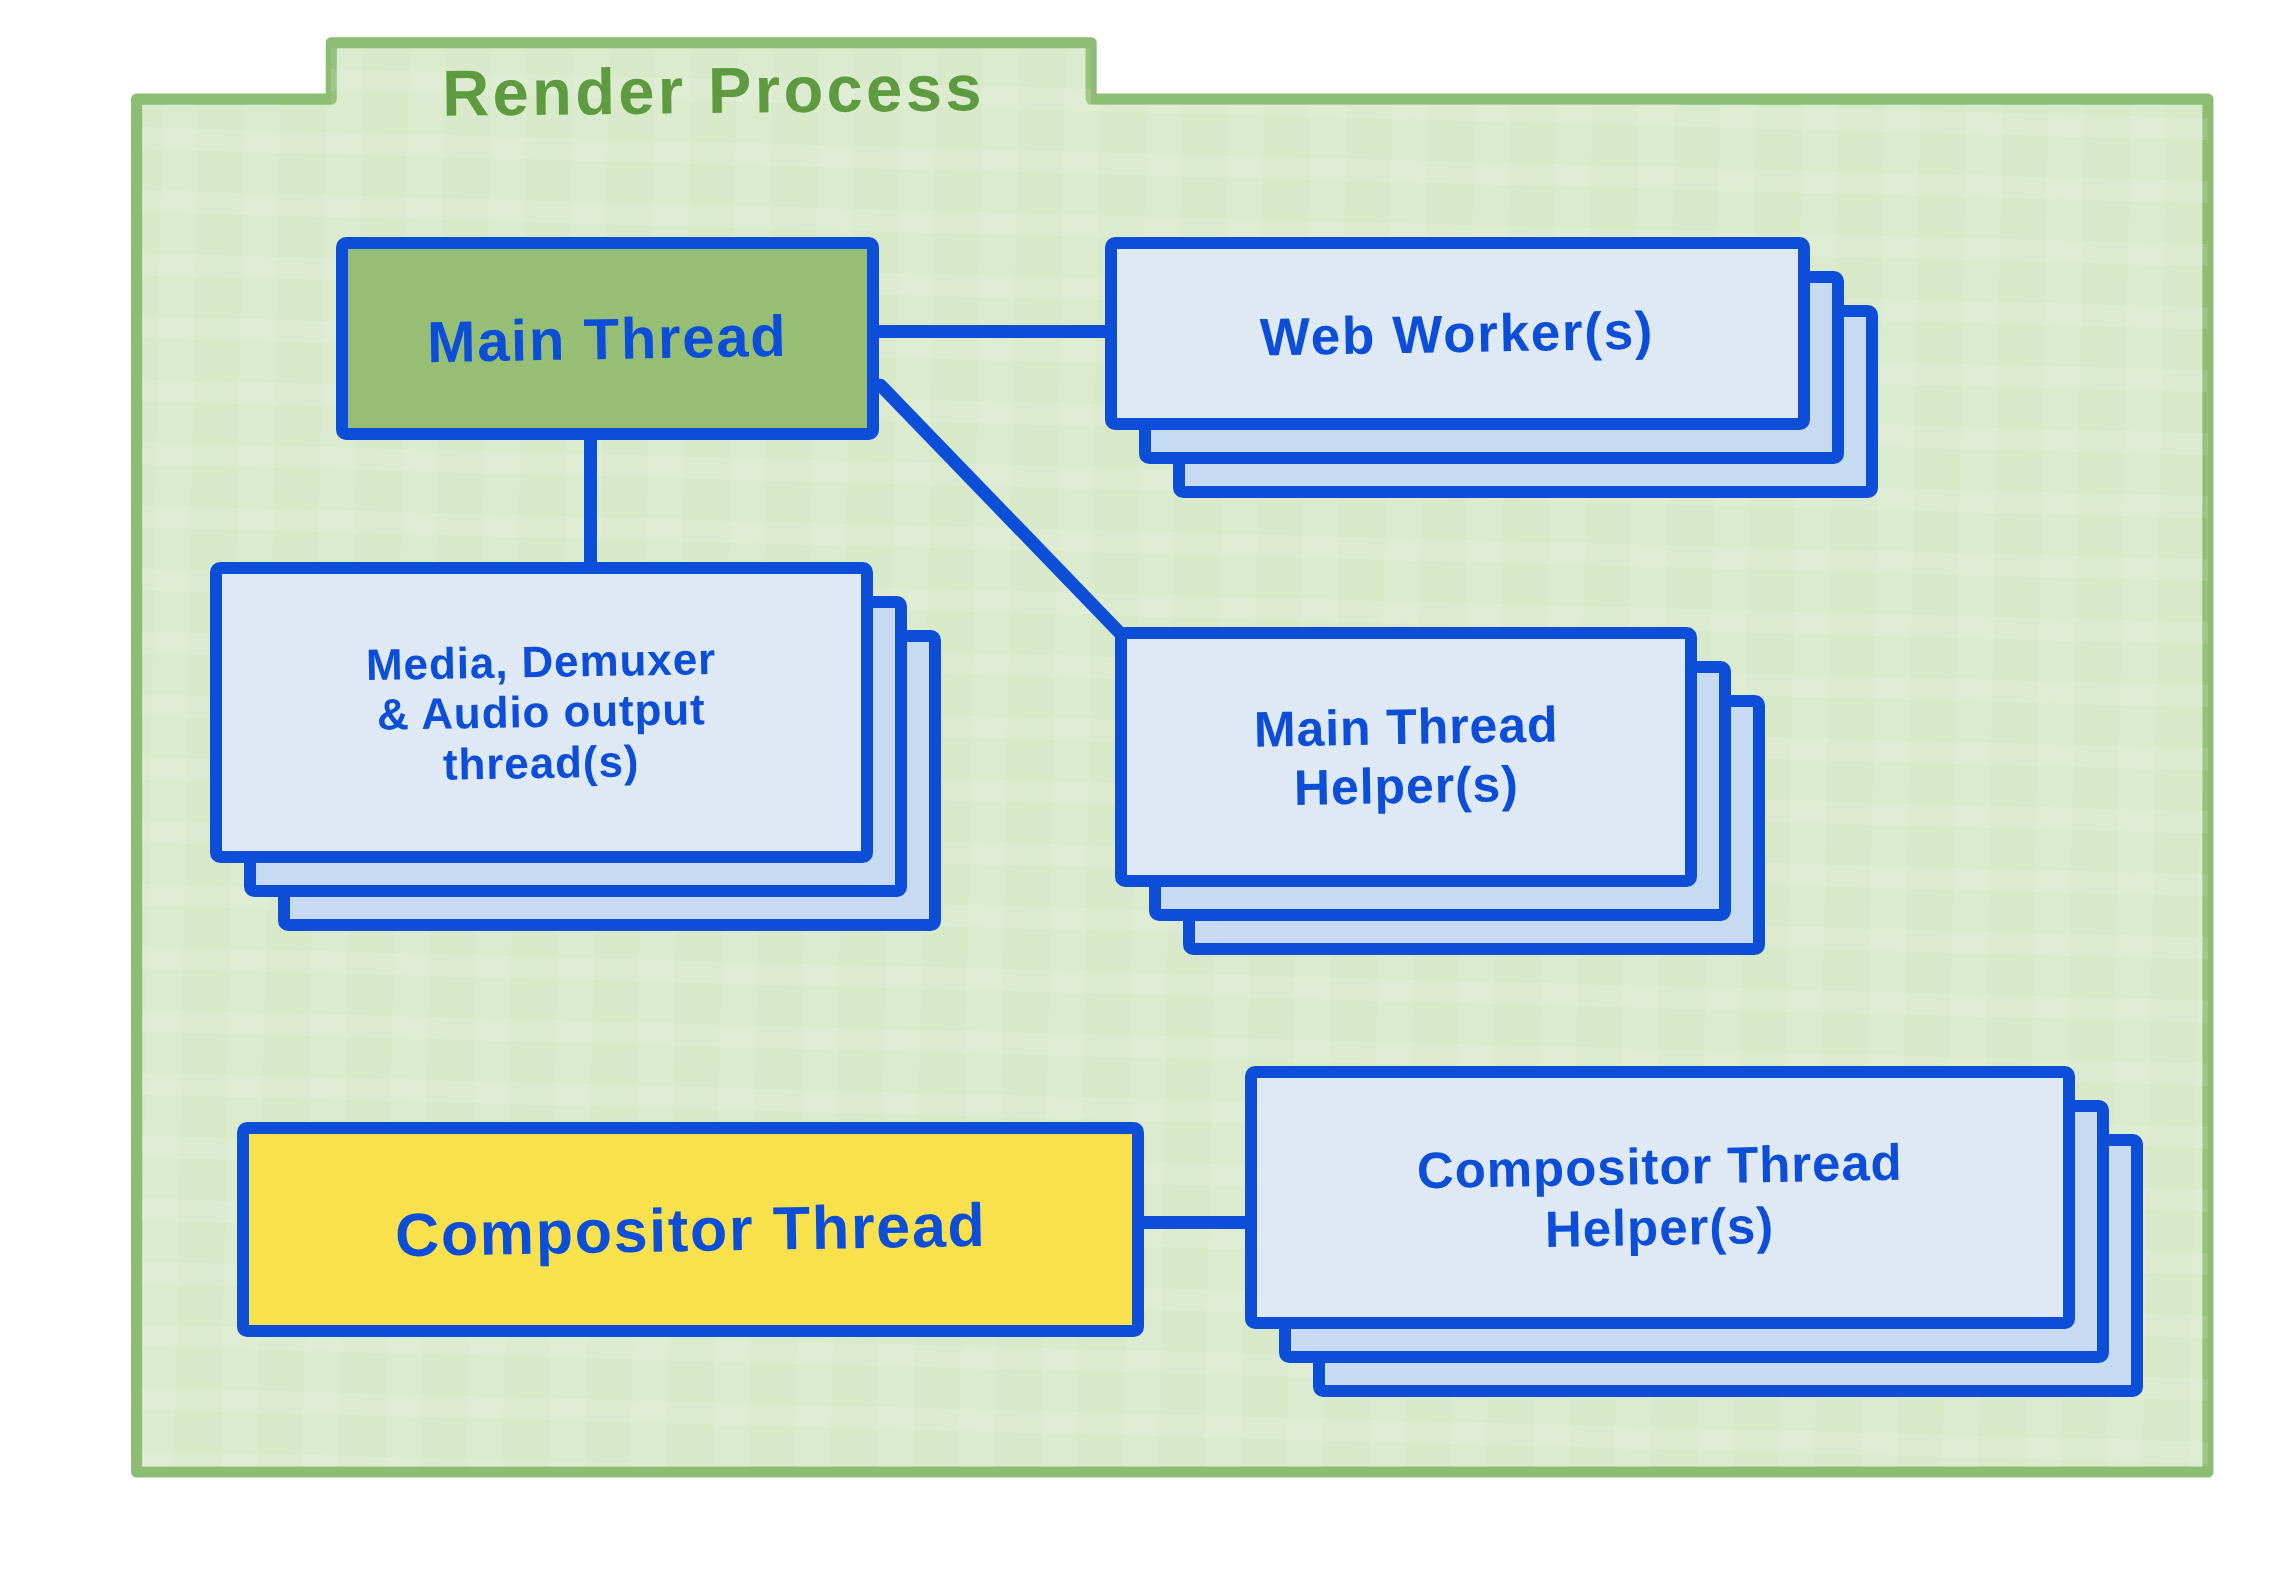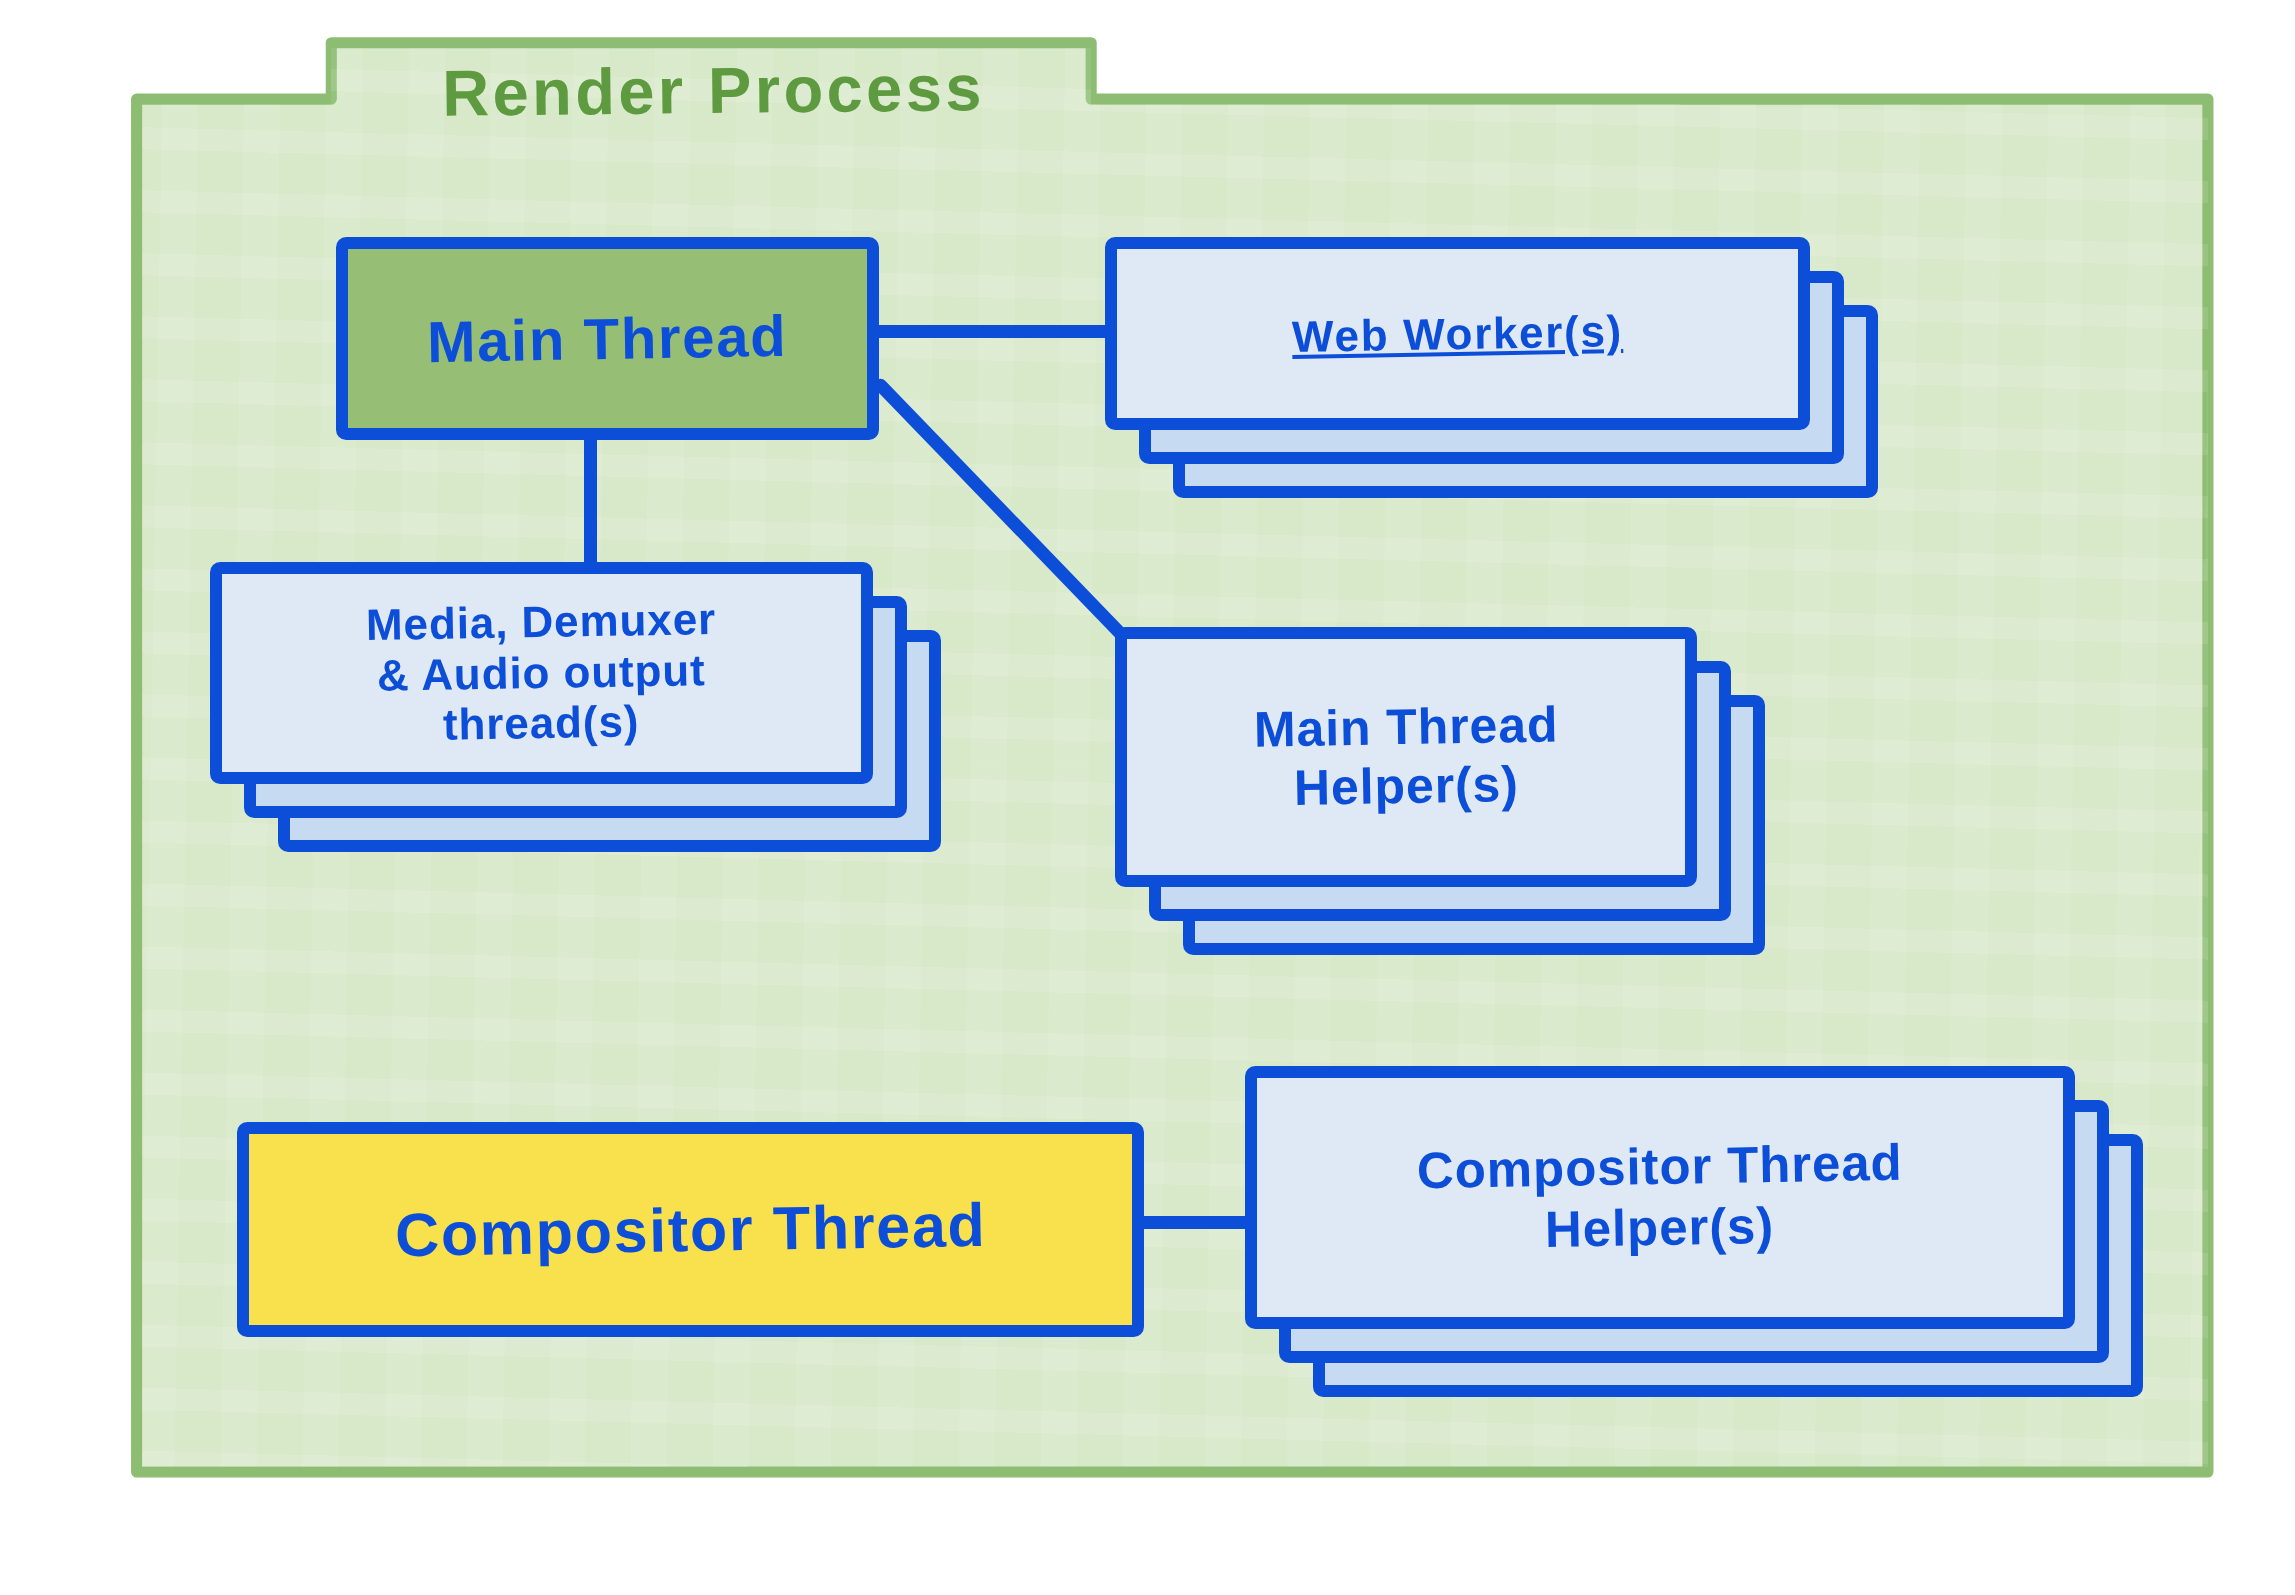--- a/index.html
+++ b/index.html
@@ -47,23 +47,23 @@
     position:absolute;box-sizing:border-box;
     border:12px solid #0d4ed8;border-radius:10.2px;background:#c6daf2;
   }
   .stack .card.front{
     background:#dfe9f6;display:flex;flex-direction:column;
     align-items:center;justify-content:center;
     color:#0d4ed8;font-weight:bold;text-align:center;
   }
   .stack-web-workers{left:1105px;top:237px;}
   .stack-web-workers .card{width:705px;height:193px;}
-  .stack-web-workers .front{font-size:44px;letter-spacing:1.7px;text-decoration:underline;}
+  .stack-web-workers .front{font-size:53px;letter-spacing:1.7px;}
   .stack-media{left:210px;top:562px;}
-  .stack-media .card{width:663px;height:222px;}
+  .stack-media .card{width:663px;height:301px;}
   .stack-media .front{font-size:44px;line-height:1.15;letter-spacing:0.9px;}
   .stack-mt-helpers{left:1115px;top:627px;}
   .stack-mt-helpers .card{width:582px;height:260px;}
   .stack-mt-helpers .front{font-size:50px;line-height:1.18;letter-spacing:0.9px;}
   .stack-ct-helpers{left:1245px;top:1066px;}
   .stack-ct-helpers .card{width:830px;height:263px;}
   .stack-ct-helpers .front{font-size:51px;line-height:1.18;letter-spacing:0.9px;}
   .off1{left:34px;top:34px;}
   .off2{left:68px;top:68px;}
   .off0{left:0;top:0;}

